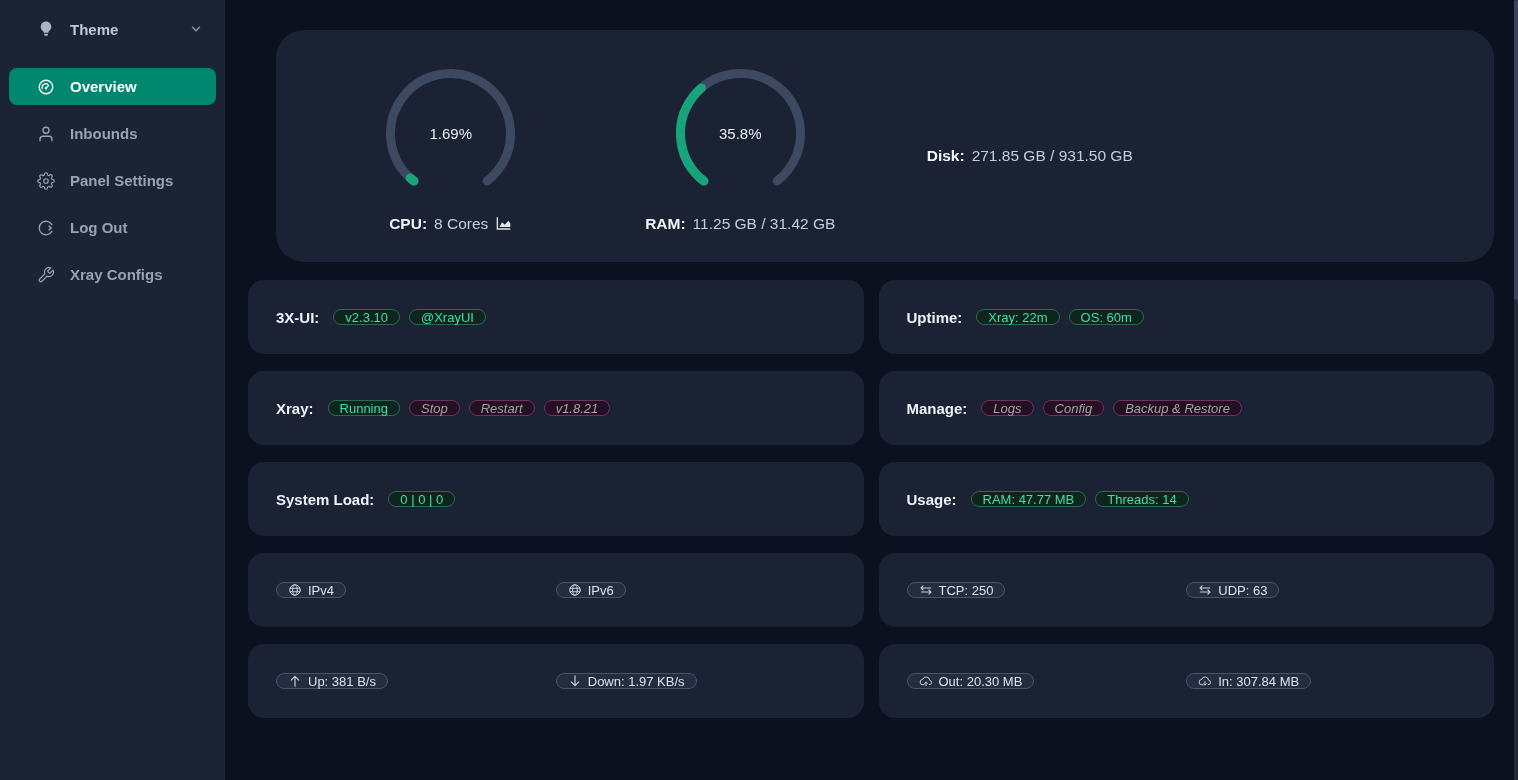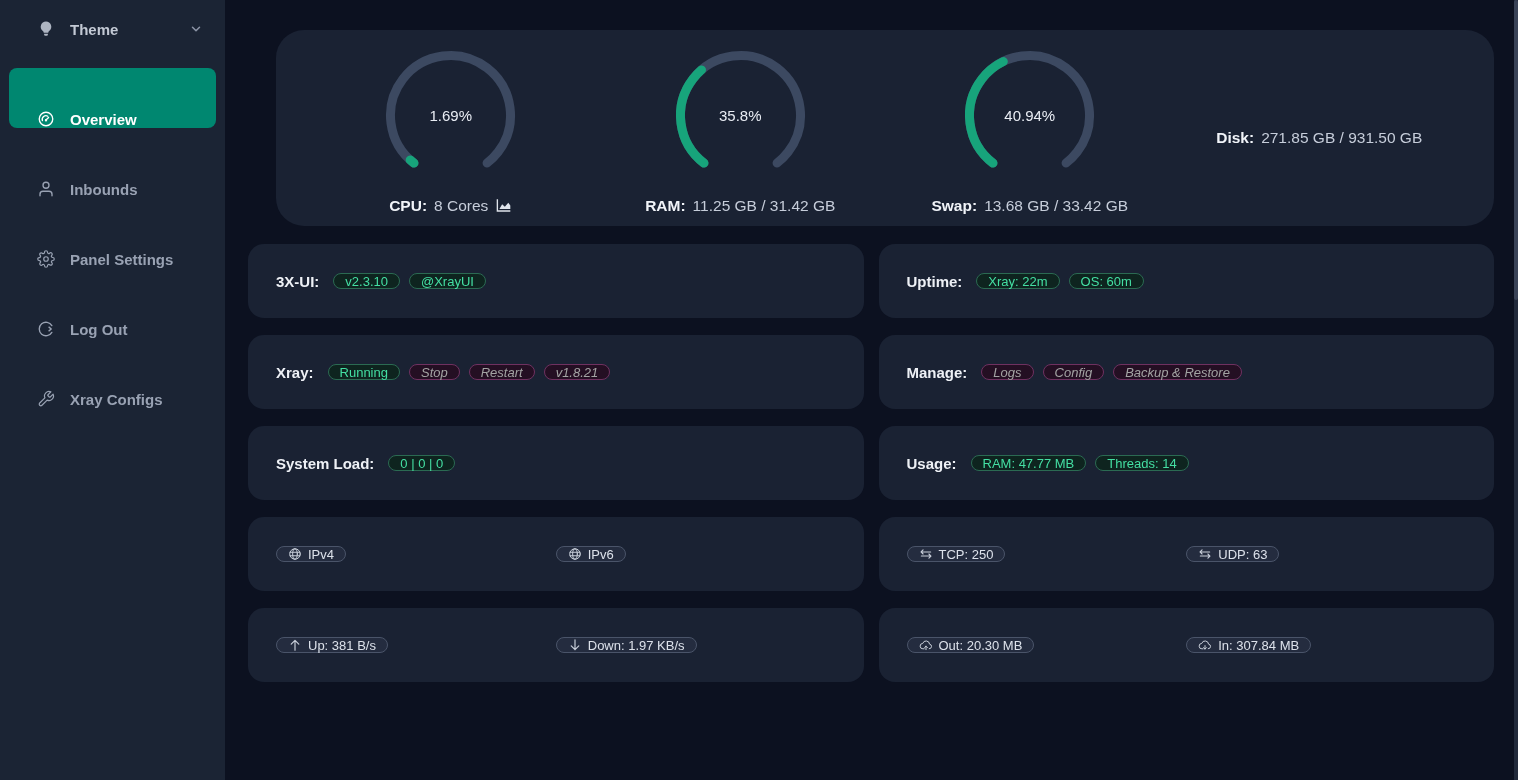--- a/index.html
+++ b/index.html
@@ -8,28 +8,28 @@
 
   .app { display:flex; width:1518px; height:780px; position:relative; }
 
   
   .sidebar { width:225px; min-width:225px; height:100%; background:#1b2434; padding-top:0; }
   .theme-row { height:68px; display:flex; align-items:center; padding:0 22px 10px 37px; color:#c3c9d4; cursor:pointer; }
   .theme-row .t-icon { width:18px; height:18px; color:#aeb5c2; }
   .theme-row .t-label { margin-left:15px; font-size:15px; font-weight:600; flex:1; }
   .theme-row .chev { width:14px; height:14px; color:#8b93a5; }
   .nav { display:flex; flex-direction:column; gap:10px; }
-  .nav-item { height:60px; margin:0 9px; border-radius:8px; display:flex; align-items:flex-end; padding-left:28px; color:#99a2b3; font-size:15px; font-weight:700; cursor:pointer; }
+  .nav-item { height:37px; margin:0 9px; border-radius:8px; display:flex; align-items:center; padding-left:28px; color:#99a2b3; font-size:15px; font-weight:700; cursor:pointer; }
   .nav-item .n-icon { width:18px; height:18px; margin-right:15px; flex:none; }
   .nav-item.active { background:#008770; color:#ffffff; }
 
   
   .content { flex:1; padding:30px 24px 0 23px; position:relative; }
 
-  .top-card { background:#1a2233; border-radius:28px; height:196px; display:grid; grid-template-columns:repeat(4,1fr); padding:0 30px; margin-bottom:18px;margin-left:28px; }
+  .top-card { background:#1a2233; border-radius:28px; height:232px; display:grid; grid-template-columns:repeat(4,1fr); padding:0 30px; margin-bottom:18px;margin-left:28px; }
   .gauge-col { display:flex; flex-direction:column; align-items:center; justify-content:center; padding-top:6px; }
   .gauge-wrap { position:relative; width:135px; height:135px; }
   .gauge-wrap svg { display:block; }
   .gauge-value { position:absolute; inset:0; display:flex; align-items:center; justify-content:center; color:#e9edf4; font-size:15px; }
   .gauge-label { margin-top:14px; font-size:15.5px; color:#c6cdda; display:flex; align-items:center; gap:7px; white-space:nowrap; }
   .gauge-label b { color:#f1f4f9; font-weight:700; }
   .chart-icon { width:17px; height:15px; color:#dfe4ec; cursor:pointer; }
 
   .grid { display:grid; grid-template-columns:1fr 1fr; column-gap:15px; row-gap:17px; }
   .card { background:#1a2233; border-radius:16px; height:74px; display:flex; align-items:center; padding:0 28px; gap:9px; }
@@ -137,33 +137,20 @@
             <circle cx="67.5" cy="67.5" r="60" fill="none" stroke="#17a47b" stroke-width="9" stroke-linecap="round" pathLength="360" transform="rotate(127.5 67.5 67.5)" stroke-dasharray="102.03 257.97"></circle>
           </svg>
           <div class="gauge-value">35.8%</div>
         </div>
         <div class="gauge-label">
           <b>RAM:</b>
           <span>11.25 GB / 31.42 GB</span>
         </div>
       </div>
 
-      <div class="gauge-col">
-        <div class="gauge-wrap">
-          <svg width="135" height="135" viewBox="0 0 135 135">
-            <circle cx="67.5" cy="67.5" r="60" fill="none" stroke="#3c4961" stroke-width="9" stroke-linecap="round" pathLength="360" stroke-dasharray="285 75" transform="rotate(127.5 67.5 67.5)"></circle>
-            <circle cx="67.5" cy="67.5" r="60" fill="none" stroke="#17a47b" stroke-width="9" stroke-linecap="round" pathLength="360" transform="rotate(127.5 67.5 67.5)" stroke-dasharray="116.679 243.321"></circle>
-          </svg>
-          <div class="gauge-value">40.94%</div>
-        </div>
-        <div class="gauge-label">
-          <b>Swap:</b>
-          <span>13.68 GB / 33.42 GB</span>
-        </div>
-      </div>
 
       <div class="gauge-col">
         <div class="gauge-label">
           <b>Disk:</b>
           <span>271.85 GB / 931.50 GB</span>
         </div>
       </div>
     </section>
 
     <div class="grid">

